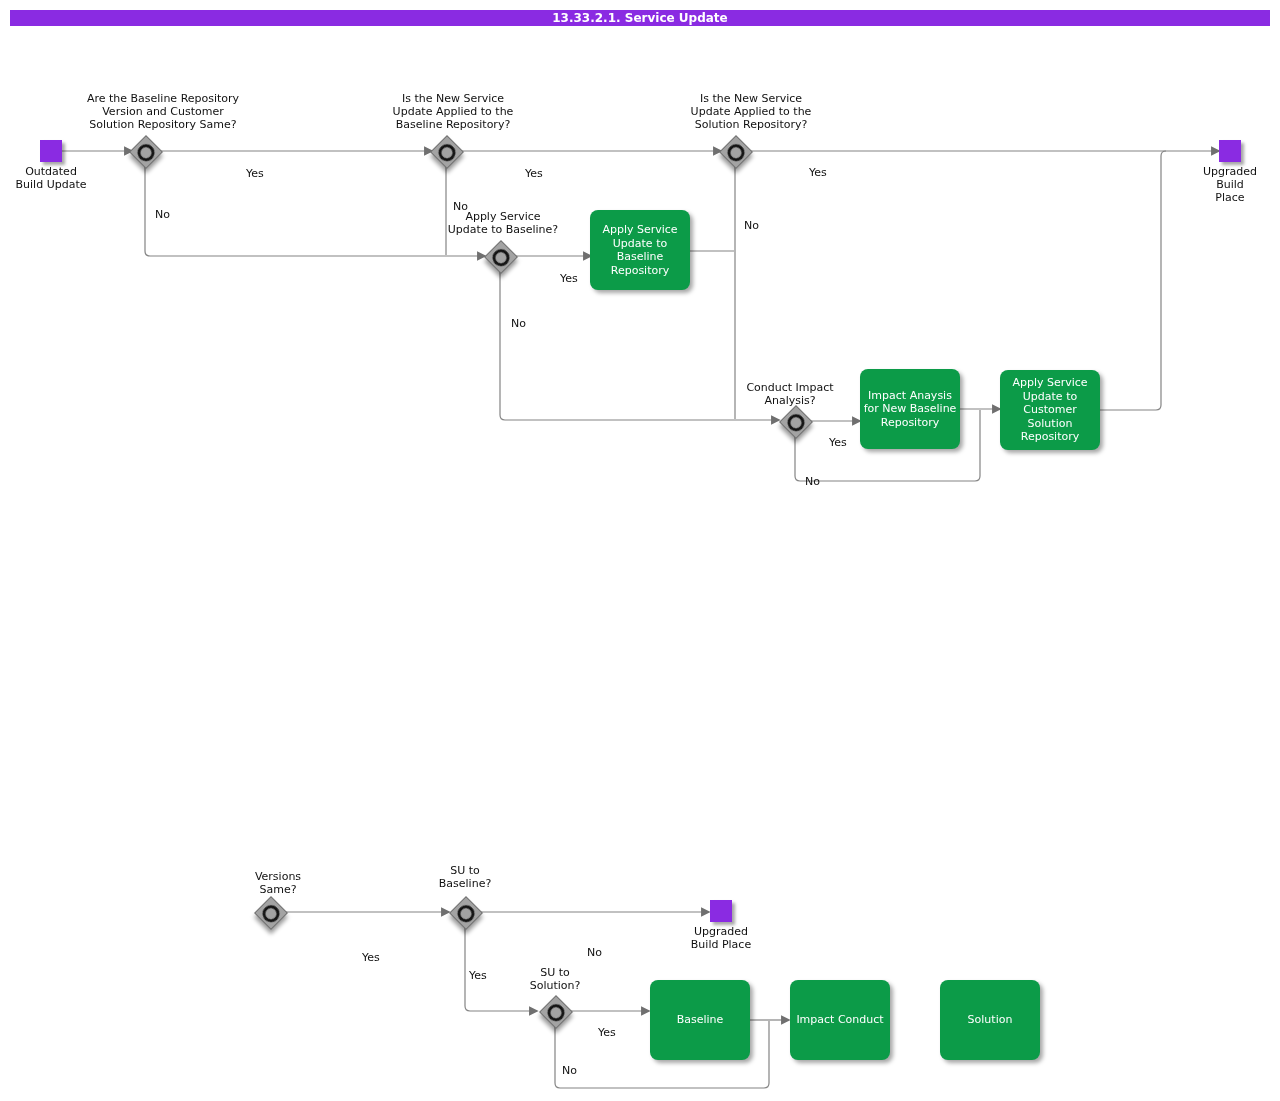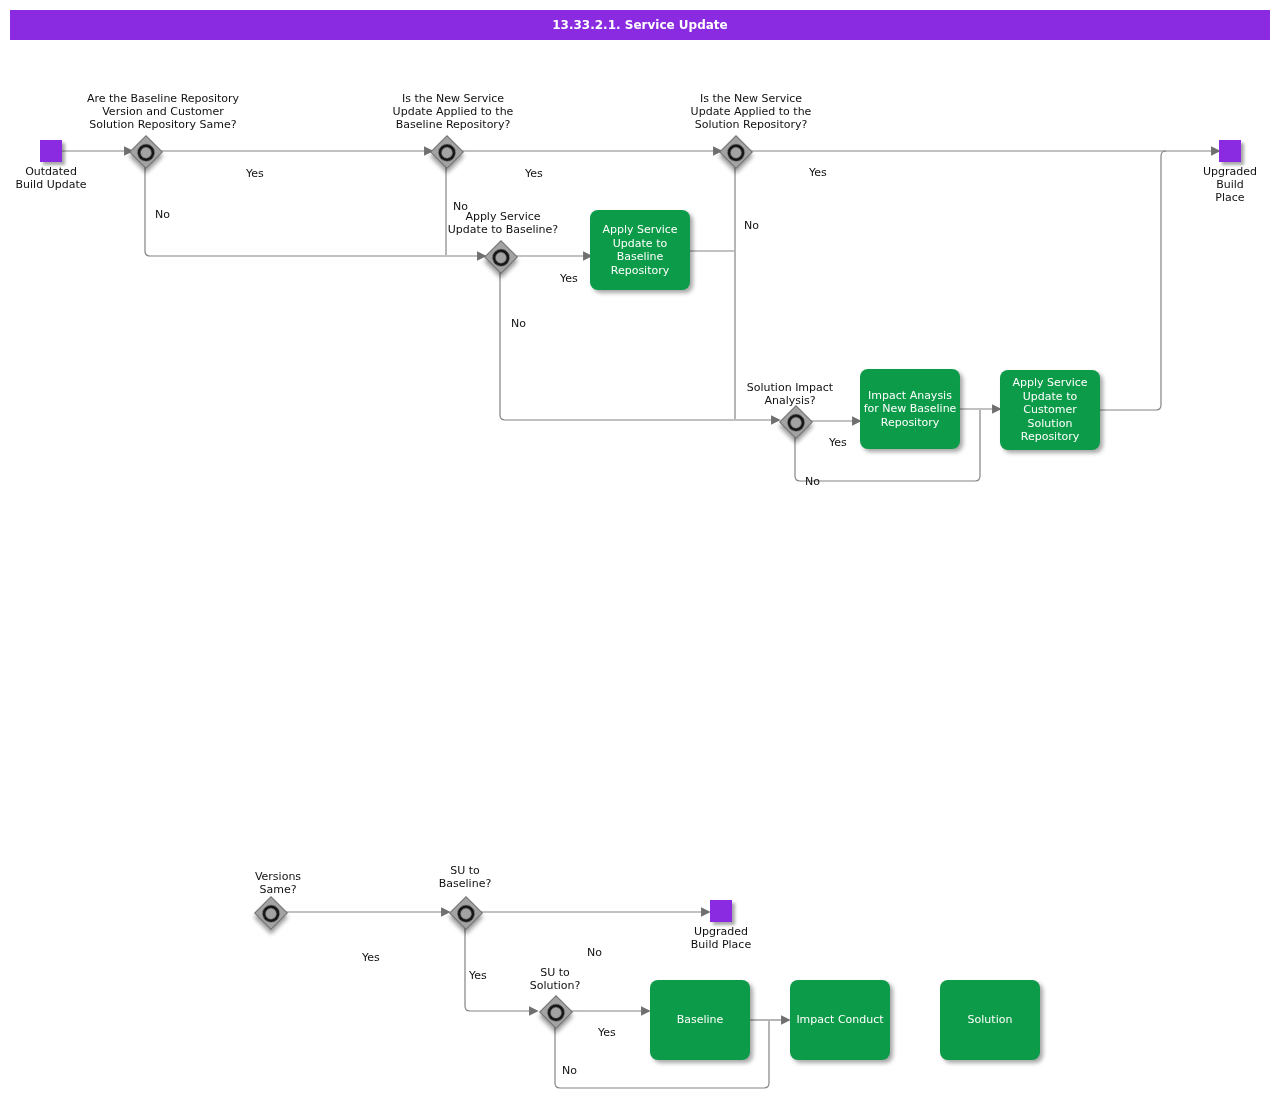--- a/index.html
+++ b/index.html
@@ -2,21 +2,21 @@
 <html><head>
 <meta charset="utf-8">
 <style>
   html,body{margin:0;padding:0;background:#ffffff;}
   body{
     width:1280px;height:1101px;position:relative;overflow:hidden;
     font-family:"DejaVu Sans","Liberation Sans",sans-serif;
     -webkit-font-smoothing:antialiased;
   }
   .titlebar{
-    position:absolute;left:10px;top:10px;width:1260px;height:30px;
+    position:absolute;left:10px;top:10px;width:1260px;height:16px;
     background:#8A2BE2;color:#ffffff;font-size:12px;font-weight:bold;
     display:flex;align-items:center;justify-content:center;
   }
   .edges{position:absolute;left:0;top:0;pointer-events:none;}
   .event{
     position:absolute;width:22px;height:22px;background:#8A2BE2;
     box-shadow:3px 3px 3px rgba(0,0,0,0.35);
   }
   .diamond{
     position:absolute;width:22px;height:22px;background:#A3A3A3;
@@ -114,21 +114,21 @@
 
 <div class="diamond" style="left:489px;top:245px;">
     <span class="ring"></span>
   </div>
 <div class="lbl" style="left:503px;top:210px;">Apply Service
 Update to Baseline?</div>
 
 <div class="diamond" style="left:784px;top:410px;">
     <span class="ring"></span>
   </div>
-<div class="lbl" style="left:790px;top:381px;">Solution Impact
+<div class="lbl" style="left:790px;top:381px;">Conduct Impact
 Analysis?</div>
 
 <div class="diamond" style="left:259px;top:901px;">
     <span class="ring"></span>
   </div>
 <div class="lbl" style="left:270px;top:870px;margin-left:8px;">Versions
 Same?</div>
 
 <div class="diamond" style="left:454px;top:901px;">
     <span class="ring"></span>

